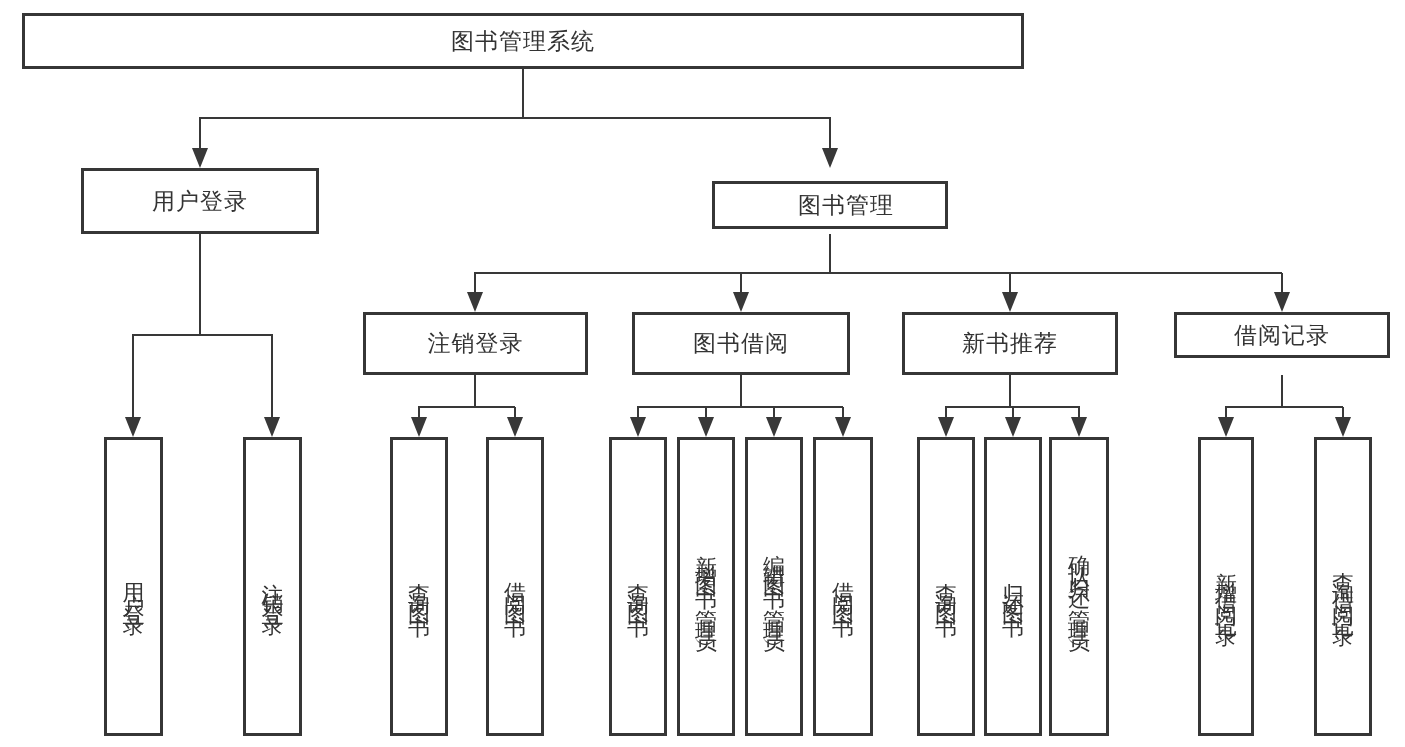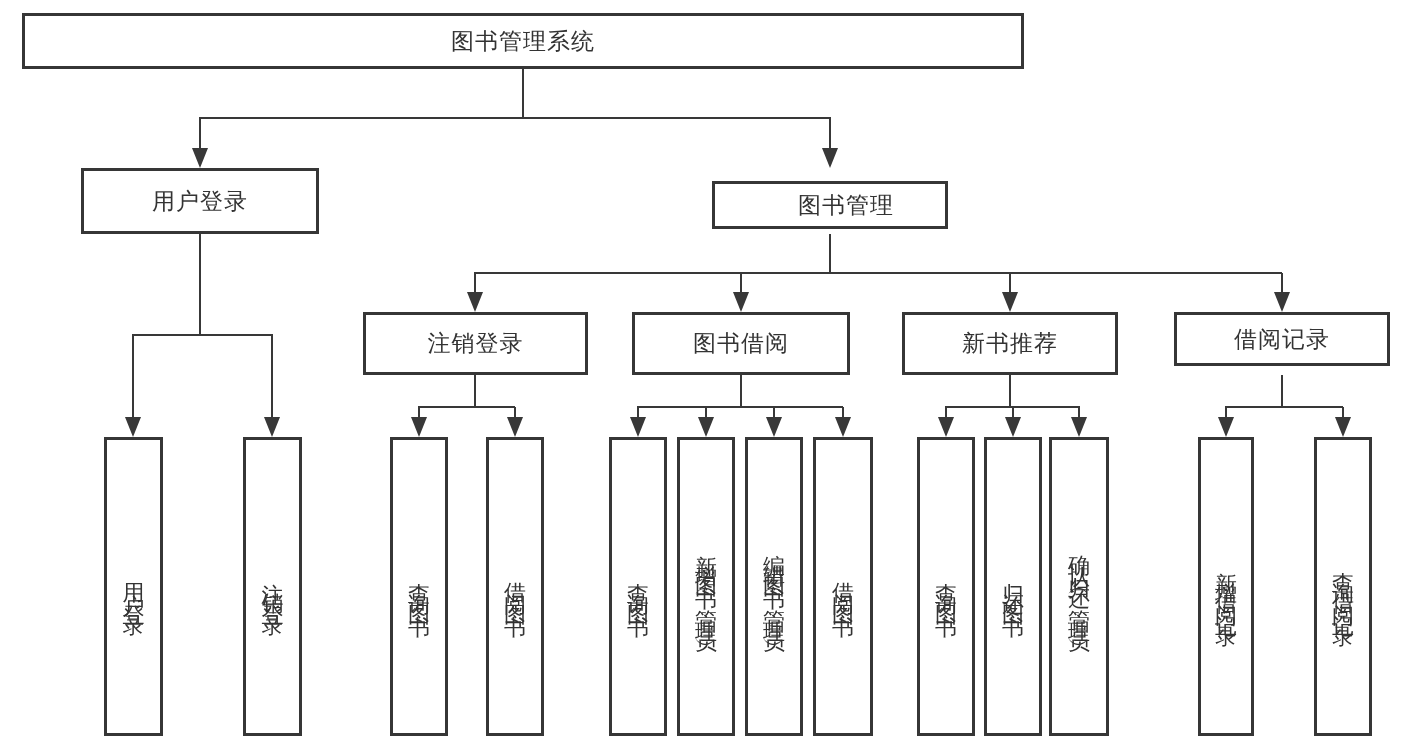--- a/index.html
+++ b/index.html
@@ -95,21 +95,21 @@
 
   <div class="box" style="left:363px; top:312px; width:225px; height:63px;">
     <span class="hlabel">注销登录</span>
   </div>
   <div class="box" style="left:632px; top:312px; width:218px; height:63px;">
     <span class="hlabel">图书借阅</span>
   </div>
   <div class="box" style="left:902px; top:312px; width:216px; height:63px;">
     <span class="hlabel">新书推荐</span>
   </div>
-  <div class="box" style="left:1174px; top:312px; width:216px; height:54px;">
+  <div class="box" style="left:1174px; top:312px; width:216px; height:46px;">
     <span class="hlabel">借阅记录</span>
   </div>
 
   <div class="line vline" style="left:474px; top:375px; height:33px;"></div>
   <div class="line hline" style="left:418px; top:406px; width:97px;"></div>
   <div class="line vline" style="left:418px; top:407px; height:14px;"></div>
   <div class="arrow" style="left:411px; top:417px;"></div>
   <div class="line vline" style="left:514px; top:407px; height:14px;"></div>
   <div class="arrow" style="left:507px; top:417px;"></div>
 

